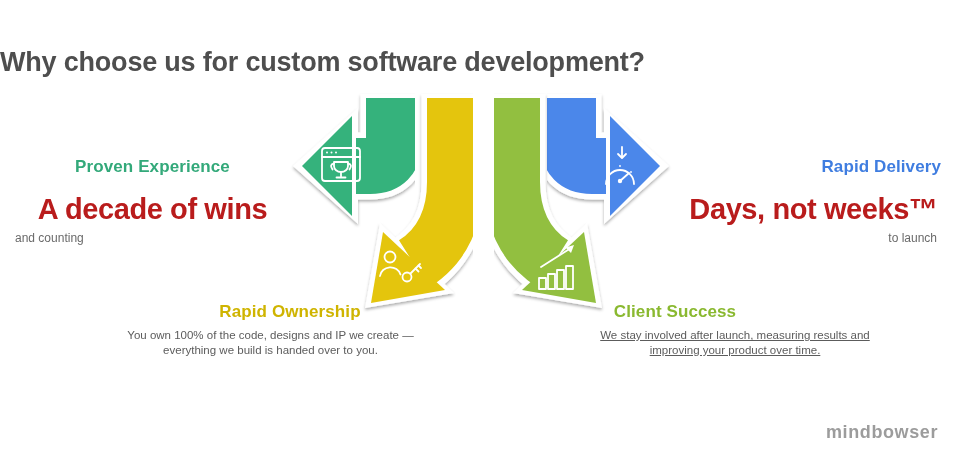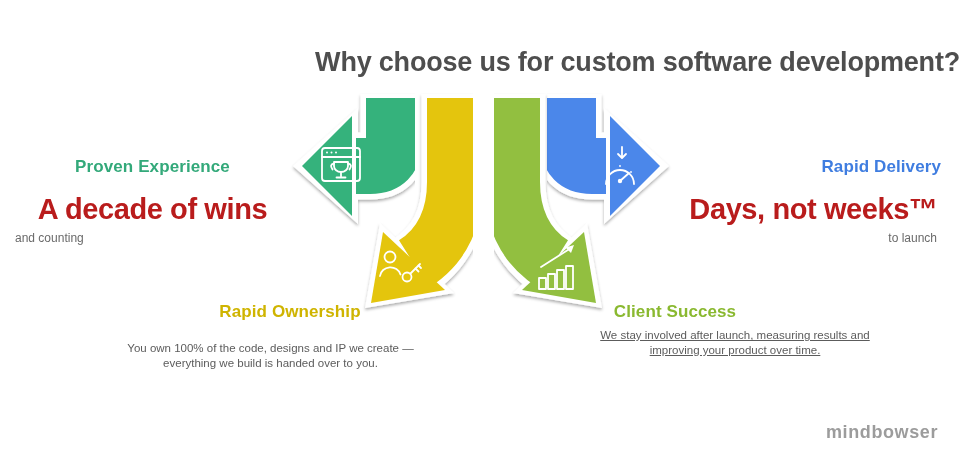--- a/index.html
+++ b/index.html
@@ -4,41 +4,41 @@
 <style>
   html,body{margin:0;padding:0;}
   body{
     width:960px;height:456px;position:relative;overflow:hidden;
     background:#ffffff;
     font-family:"Liberation Sans","DejaVu Sans",sans-serif;
     color:#4d4d4d;
   }
   .abs{position:absolute;}
   .title{
-    left:0;right:0;top:47px;text-align:right;
+    left:0;right:0;top:47px;text-align:left;
     font-size:27px;font-weight:700;color:var(--title,#4e4e4e);
     letter-spacing:-0.2px;
   }
   .q-label{font-size:17px;font-weight:700;letter-spacing:0.1px;}
   .label-proven{left:20px;width:265px;top:157px;text-align:center;color:var(--label_green,#33a97a);}
   .label-rapid{left:681px;width:260px;top:157px;text-align:right;color:var(--label_blue,#3f7de0);}
   .label-ownership{left:150px;width:280px;top:302px;text-align:center;color:var(--label_yellow,#cfb400);}
   .label-success{left:545px;width:260px;top:302px;text-align:center;color:var(--label_lime,#8ab930);}
   .headline{
     font-size:29px;font-weight:700;color:#b91c1c;letter-spacing:-0.4px;line-height:1.1;
   }
   .headline-left{left:15px;width:275px;top:194px;text-align:center;}
   .headline-right{left:676px;width:275px;top:194px;text-align:center;}
   .subline{font-size:12px;color:#6a6a6a;line-height:1.25;}
   .subline-left{left:15px;width:275px;top:231px;text-align:left;padding-right:6px;box-sizing:border-box;}
   .subline-right{left:677px;width:260px;top:231px;text-align:right;}
   .body-text{
     font-size:11.5px;color:#5c5c5c;line-height:1.3;text-align:center;
   }
-  .body-ownership{left:118px;width:305px;top:341px;}
+  .body-ownership{left:118px;width:305px;top:328px;}
   .body-success{left:596px;width:278px;top:328px;text-decoration:underline;}
   .watermark{
     right:22px;bottom:13px;font-size:18px;font-weight:700;
     color:#9c9c9c;letter-spacing:0.6px;
   }
   svg.arrows{position:absolute;left:0;top:0;}
 </style>
 </head>
 <body>
 

